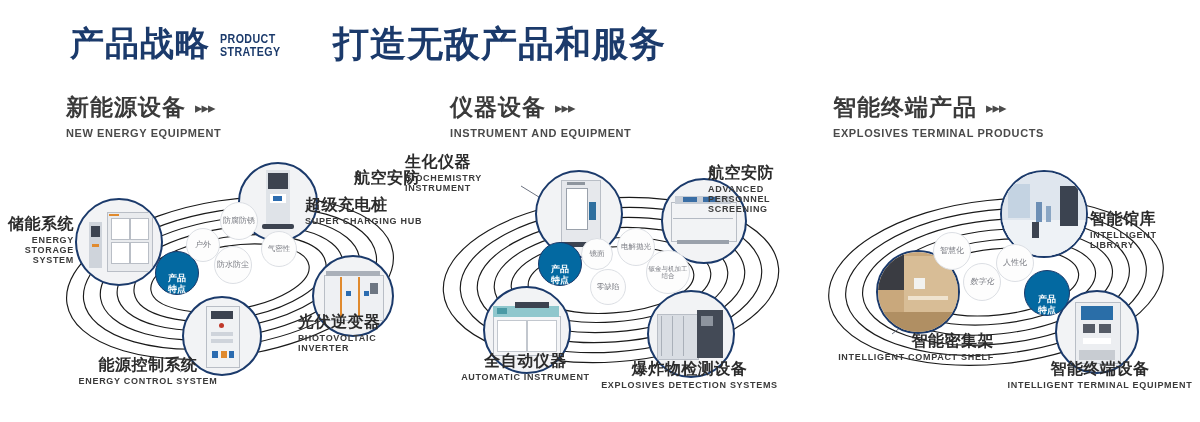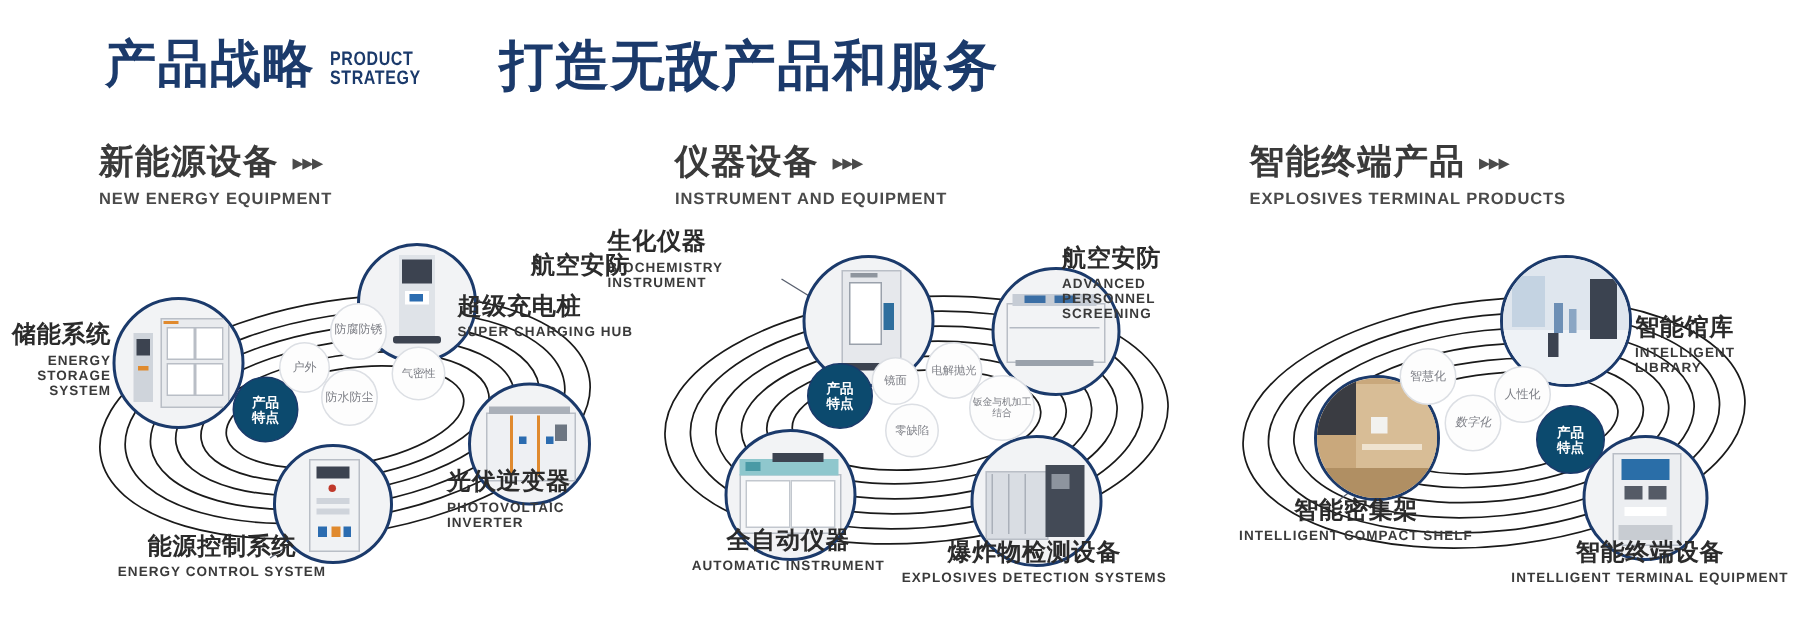--- a/index.html
+++ b/index.html
@@ -33,21 +33,21 @@
   .cap{position:absolute;line-height:1.12;}
   .cap .cn{font-size:16px;font-weight:bold;color:#2b2b2b;letter-spacing:0.5px;white-space:nowrap;}
   .cap .en{font-size:9px;font-weight:bold;color:#3a3a3a;letter-spacing:0.7px;margin-top:2px;}
   .cap.r{text-align:right;}
   .cap.c{text-align:center;}
 
   
   .bub{position:absolute;border-radius:50%;display:flex;align-items:center;justify-content:center;
        text-align:center;box-sizing:border-box;}
   .bub.light{background:#fdfdfd;border:1px solid #dcdfe4;color:#7d7f86;}
-  .bub.dark{background:#0c4a6e;color:#fff;border:1px solid #1b3a6b;font-weight:bold;}
+  .bub.dark{background:#0369a1;color:#fff;border:1px solid #1b3a6b;font-weight:bold;align-items:flex-end;}
   .bub span{display:block;line-height:1.15;}
 
   
   .cab{position:absolute;background:#e9ebee;border:1px solid #b9bec6;}
   .cab2{position:absolute;background:#cfd4db;}
   .dk{position:absolute;background:#3c4350;}
   .lt{position:absolute;background:#ffffff;}
   .or{position:absolute;background:#e08a2e;}
   .bl{position:absolute;background:#2b6cb0;}
 </style>
@@ -173,21 +173,21 @@
 
   <div class="bub dark" style="left:125px;top:101px;width:44px;height:44px;font-size:9px;">
     <div>
       <span>产品</span>
       <span>特点</span>
     </div>
   </div>
   <div class="bub light" style="left:156px;top:78px;width:34px;height:34px;font-size:8px;">
     <span>户外</span>
   </div>
-  <div class="bub light" style="left:190px;top:52px;width:38px;height:38px;font-size:8px;font-family:Liberation Mono, monospace;">
+  <div class="bub light" style="left:190px;top:52px;width:38px;height:38px;font-size:8px;">
     <span>防腐防锈</span>
   </div>
   <div class="bub light" style="left:184px;top:96px;width:38px;height:38px;font-size:8px;">
     <span>防水防尘</span>
   </div>
   <div class="bub light" style="left:231px;top:81px;width:36px;height:36px;font-size:7.5px;">
     <span>气密性</span>
   </div>
 </div>
 
@@ -328,21 +328,21 @@
   <div class="node" style="left:76px;top:100px;width:80px;height:80px;">
     <div class="ph">
       <div class="cab2" style="left:0;top:0;width:80px;height:80px;background:#c9a87c;"></div>
       <div class="dk" style="left:0;top:0;width:26px;height:38px;background:#3a3c42;"></div>
       <div class="cab2" style="left:26px;top:4px;width:54px;height:56px;background:#d8bd96;"></div>
       <div class="lt" style="left:36px;top:26px;width:11px;height:11px;background:#f2f2ef;"></div>
       <div class="cab2" style="left:0;top:60px;width:80px;height:20px;background:#b08f63;"></div>
       <div class="lt" style="left:30px;top:44px;width:40px;height:4px;background:#efe3cf;"></div>
     </div>
   </div>
-  <div class="cap c" style="left:14px;top:182px;width:180px;">
+  <div class="cap c" style="left:14px;top:182px;width:180px;text-align:right;">
     <div class="cn">智能密集架</div>
     <div class="en">INTELLIGENT COMPACT SHELF</div>
   </div>
 
   <div class="node" style="left:255px;top:140px;width:80px;height:80px;">
     <div class="ph">
       <div class="cab" style="left:18px;top:10px;width:44px;height:60px;background:#eceef1;"></div>
       <div class="bl" style="left:24px;top:14px;width:32px;height:14px;background:#2a6ea8;"></div>
       <div class="dk" style="left:26px;top:32px;width:12px;height:9px;background:#555b66;"></div>
       <div class="dk" style="left:42px;top:32px;width:12px;height:9px;background:#555b66;"></div>

